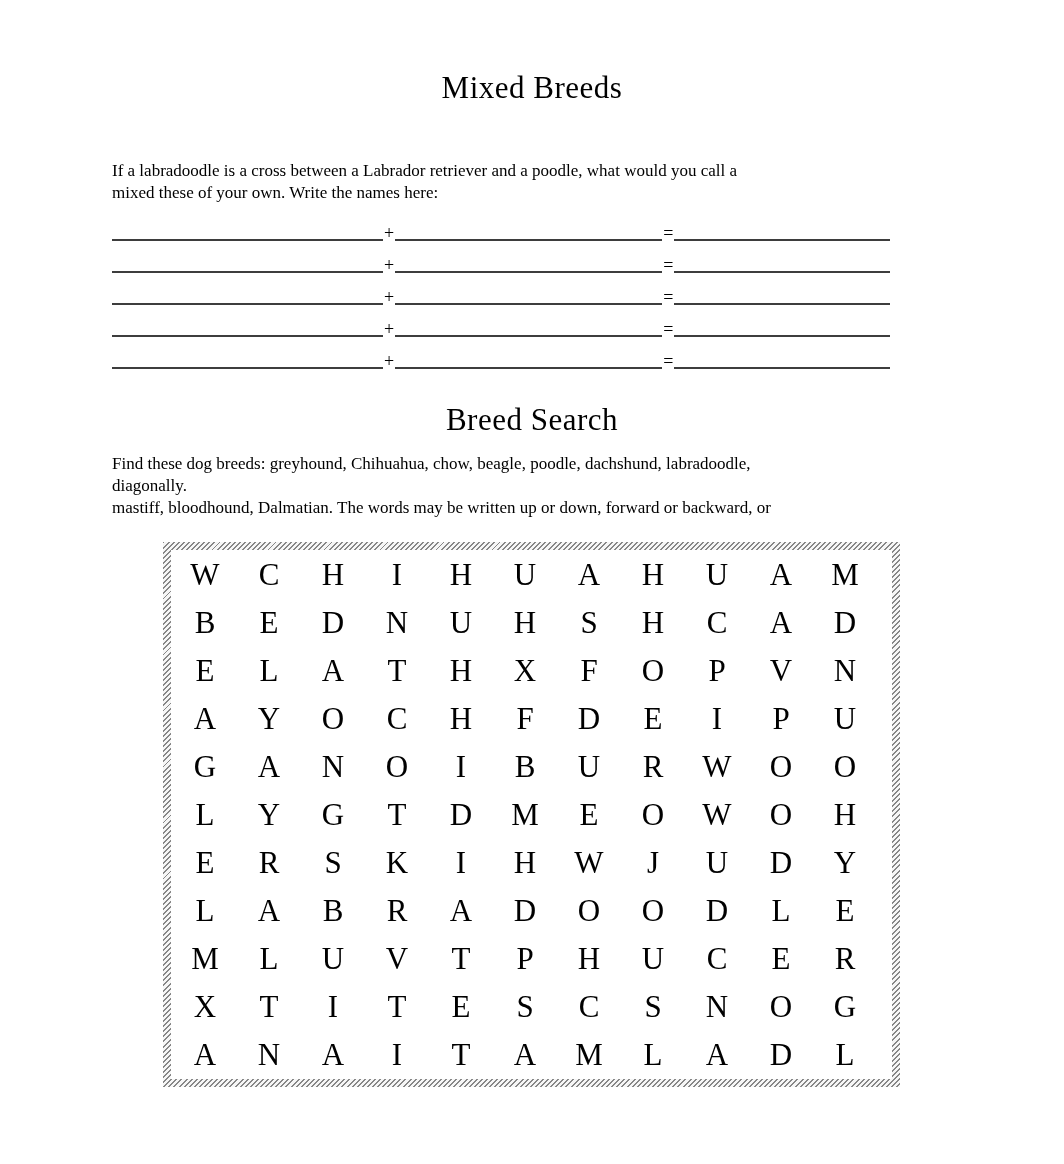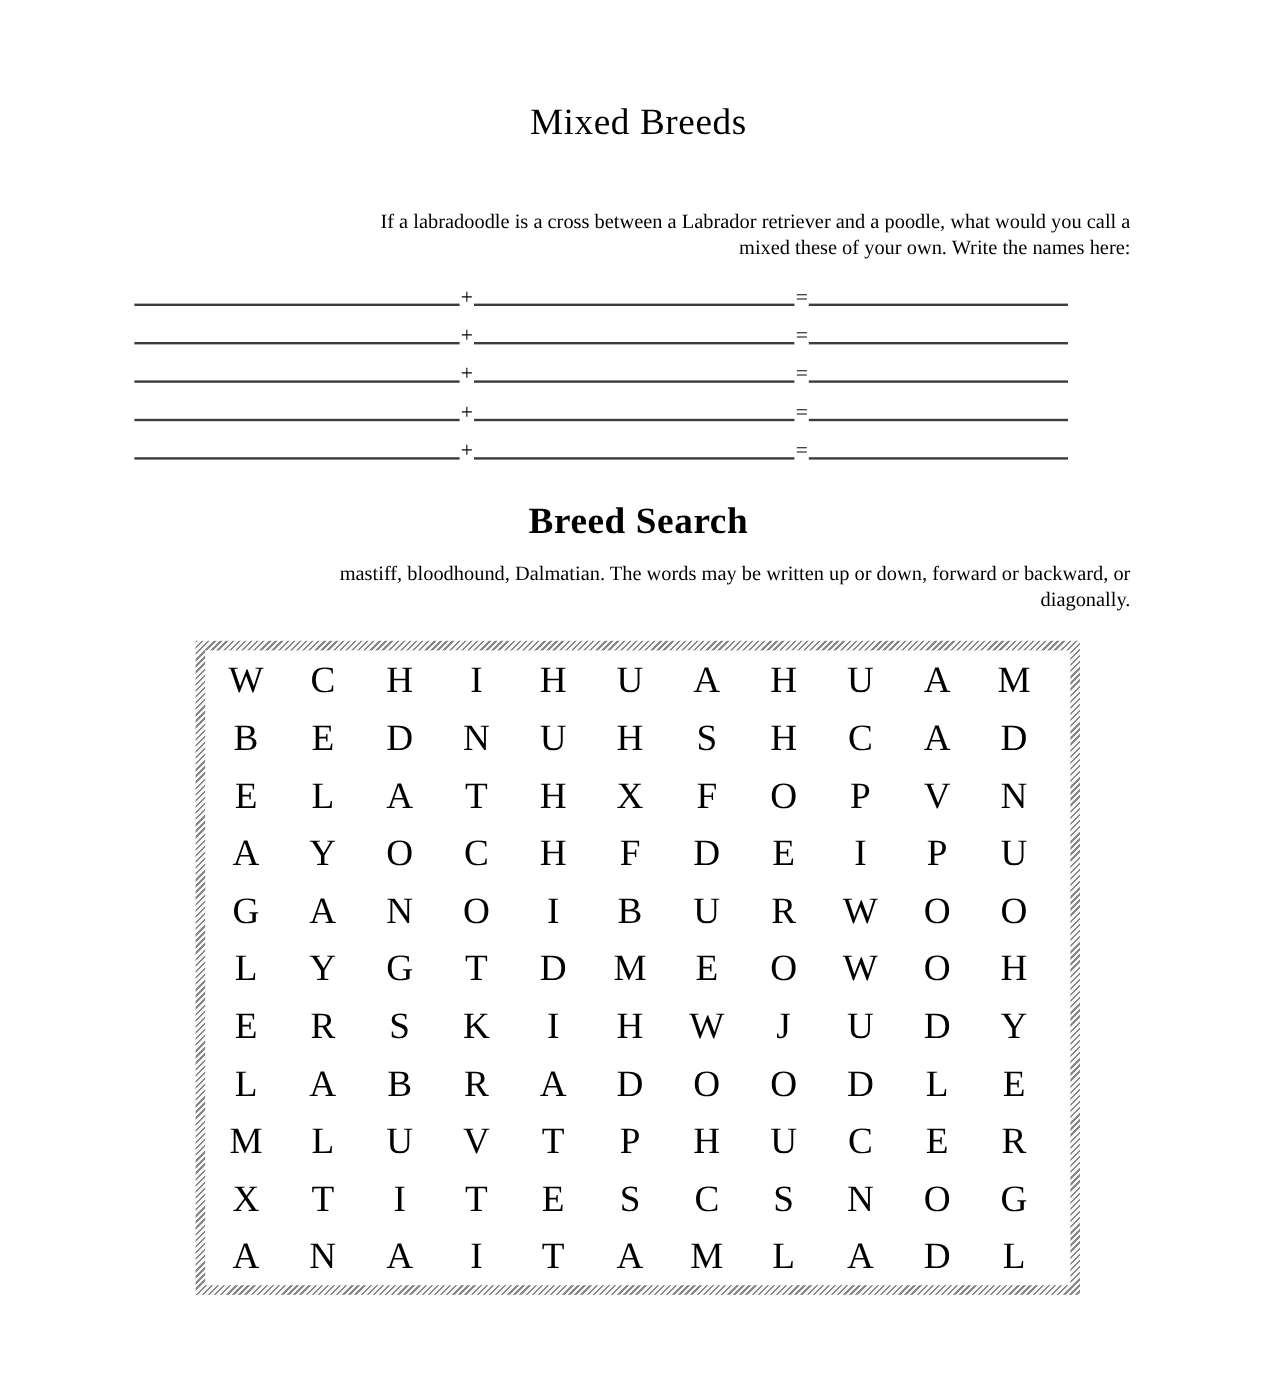--- a/index.html
+++ b/index.html
@@ -6,44 +6,44 @@
   .page {
     position: relative;
     width: 1064px;
     height: 1164px;
     background: #ffffff;
     color: #000000;
     font-family: "Liberation Serif", "DejaVu Serif", serif;
     overflow: hidden;
   }
   h1.page-title {
-    margin: 18px;
+    margin: 4px;
     padding-top: 66px;
     font-size: 31px;
     font-weight: 400;
     line-height: 36px;
     text-align: center;
     letter-spacing: 0.5px;
   }
   h2.section-title {
     margin: 0;
     padding-top: 33px;
     font-size: 31px;
-    font-weight: 700;
+    font-weight: 400;
     line-height: 36px;
     text-align: center;
     letter-spacing: 0.5px;
   }
   .para {
     margin-left: 112px;
     width: 830px;
     font-size: 17px;
     line-height: 21.7px;
   }
-  .para .pline { white-space: pre; text-align: right; }
+  .para .pline { white-space: pre; }
   .para1 { margin-top: 54px; }
   .para2 { margin-top: 15px; }
 
   .blanks {
     margin: 6px 0 0 112px;
     width: 778px;
   }
   .blank-row {
     display: flex;
     align-items: flex-end;
@@ -139,22 +139,23 @@
         <span class="op">+</span>
         <span class="seg seg2"></span>
         <span class="op">=</span>
         <span class="seg seg3"></span>
       </div>
     </div>
 
   <h2 class="section-title">Breed Search</h2>
 
   <div class="para para2">
+    <div class="pline">Find these dog breeds: greyhound, Chihuahua, chow, beagle, poodle, dachshund, labradoodle,</div>
+    <div class="pline">diagonally.</div>
     <div class="pline">mastiff, bloodhound, Dalmatian. The words may be written up or down, forward or backward, or</div>
-    <div class="pline">diagonally.</div>
   </div>
 
   <div class="ws-frame">
     <div class="ws-inner">
         <div class="ws-row">
           <span class="ws-cell">W</span>
           <span class="ws-cell">C</span>
           <span class="ws-cell">H</span>
           <span class="ws-cell">I</span>
           <span class="ws-cell">H</span>

